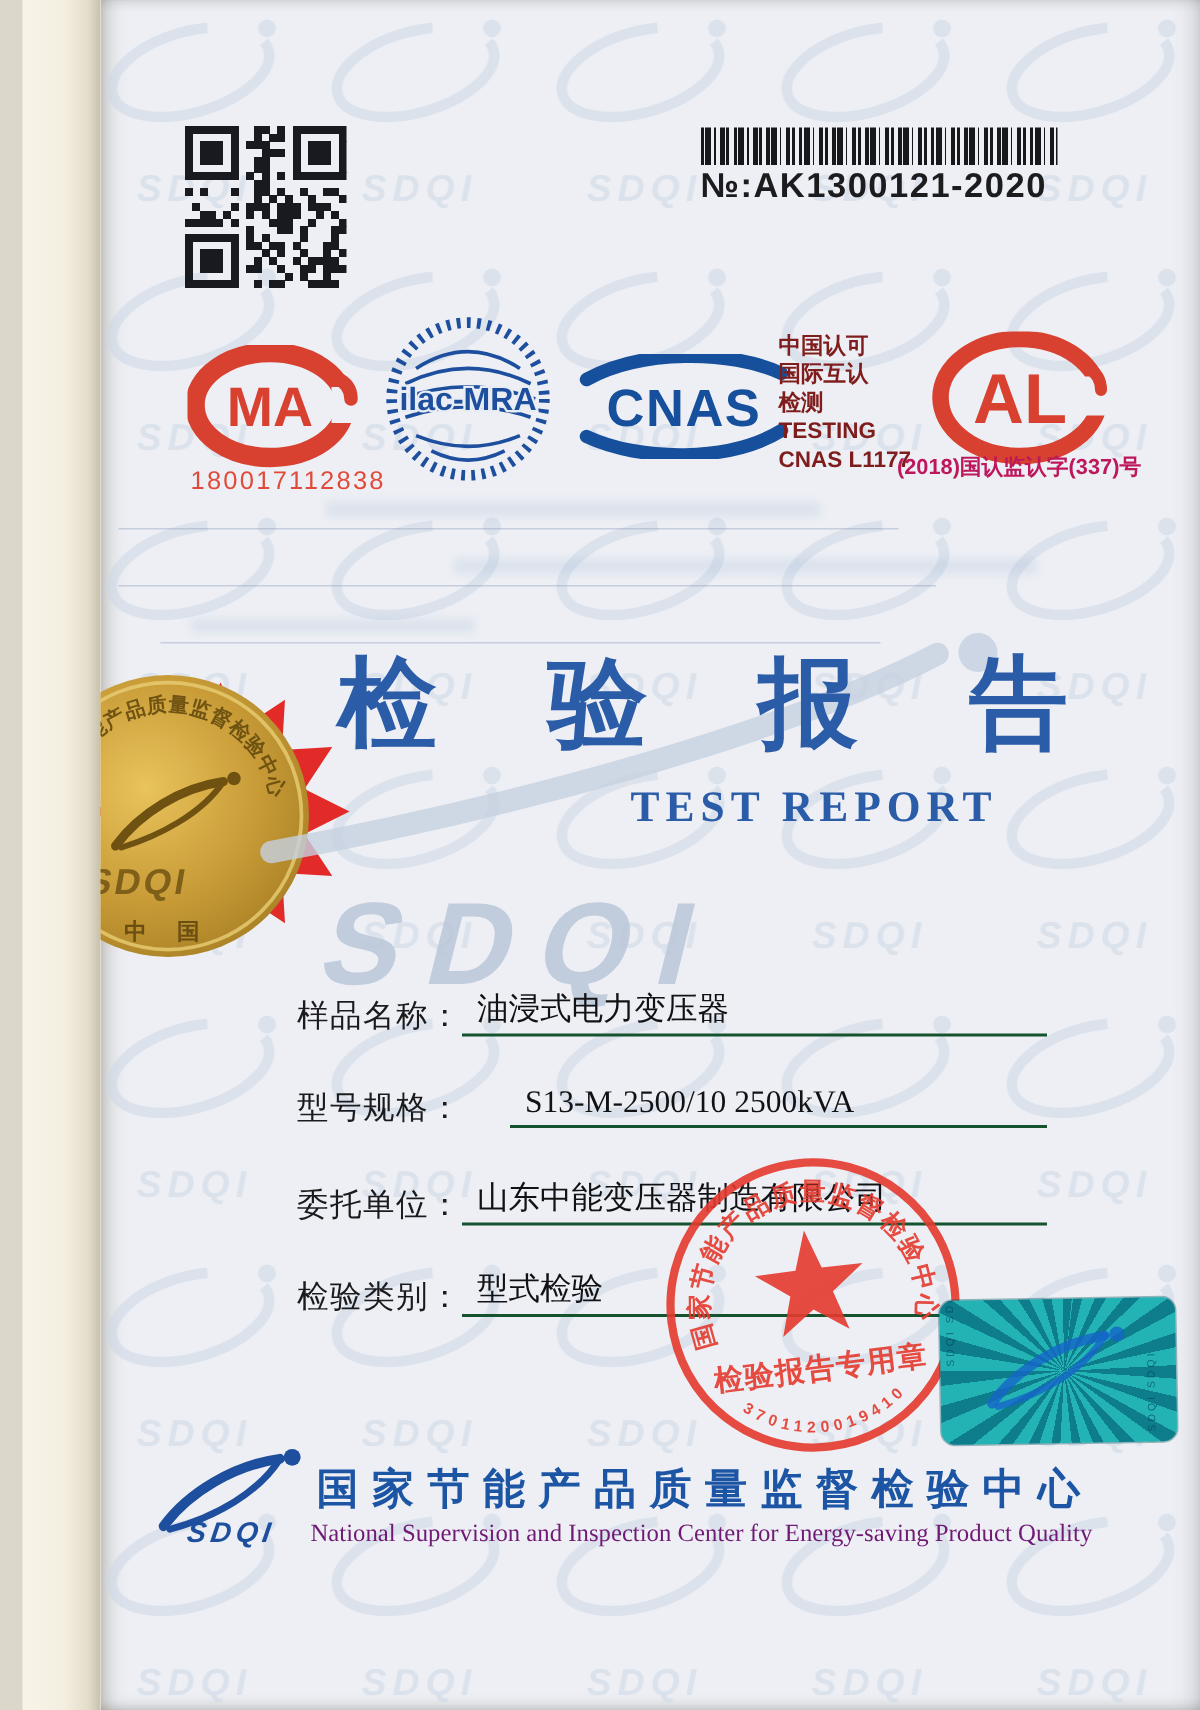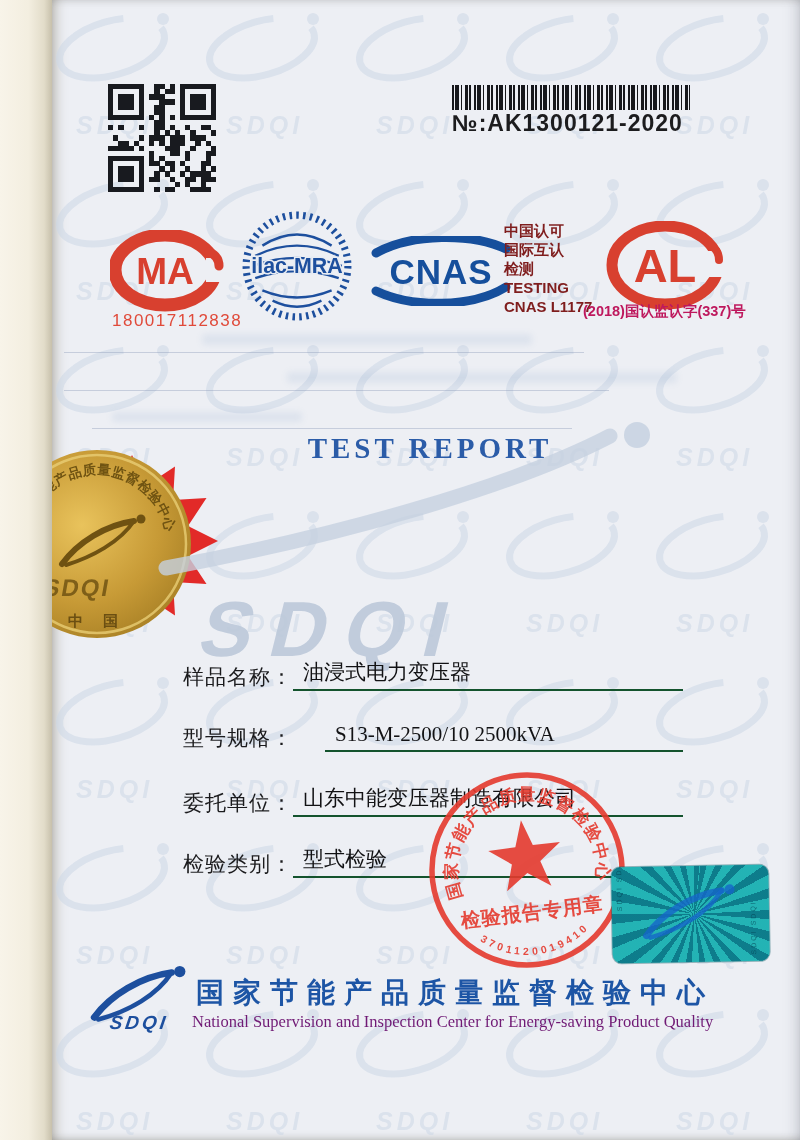--- a/index.html
+++ b/index.html
@@ -1,18 +1,18 @@
 <!DOCTYPE html>
 <html><head>
 <meta charset="utf-8">
 <style>
   html,body{margin:0;padding:0;}
   body{width:800px;height:1140px;background:#dcd7cb;position:relative;overflow:hidden;
        font-family:"Liberation Sans",sans-serif;}
-  .scan{position:absolute;inset:0;}
+  .scan{position:absolute;inset:0;margin-left:15px;}
   .left-edge{position:absolute;left:0;top:0;width:52px;height:1140px;
        background:linear-gradient(90deg,#f8f4e9 0%,#f3eee0 55%,#e2dcc9 85%,#c7c0ab 100%);}
   .page{position:absolute;left:52px;top:0;right:0;bottom:0;background:#edeff4;
        box-shadow:inset 10px 0 14px -9px rgba(95,85,60,.5), inset -12px 0 16px -12px rgba(70,75,90,.35),
                   inset 0 -8px 10px -8px rgba(90,90,80,.35), inset 0 6px 8px -6px rgba(120,120,120,.25);}
   .wm-layer{position:absolute;inset:0;pointer-events:none;}
   .abs{position:absolute;}
   
   .barcode{width:238px;height:25px;
      background:repeating-linear-gradient(90deg,#17181c 0 2px,#edeff4 2px 3px,#17181c 3px 7px,#edeff4 7px 9px,
@@ -363,21 +363,22 @@
       </g>
       <text x="45" y="180" text-anchor="middle" font-size="15" font-weight="700" fill="#6b4f12" letter-spacing="8">中 国</text>
     </svg>
 
     <svg class="abs" style="left:98px;top:396px;" width="560" height="192" viewBox="0 0 560 192">
       <path d="M16,172 C180,142 360,92 460,40" fill="none" stroke="#c6d1e0" stroke-width="15" stroke-linecap="round" opacity=".8"></path>
       <circle cx="487" cy="39" r="13" fill="#c6d1e0" opacity=".85"></circle>
     </svg>
 
     <div class="abs" style="left:158px;top:424px;width:440px;text-align:center;">
-      <div class="title-en" style="margin-top:8px;">TEST REPORT</div>
+      <div class="title-zh">检 验 报 告</div>
+      <div class="title-en" style="margin-top:8px;text-align:right;">TEST REPORT</div>
     </div>
 
     <div class="abs big-wm" style="left:150px;top:584px;">SDQI</div>
 
     <div class="abs form-row" style="left:131px;top:658px;">
       <span class="form-label">样品名称：</span>
       <span class="form-value">油浸式电力变压器</span>
     </div>
     <div class="abs form-row" style="left:131px;top:722px;gap:32px;">
       <span class="form-label">型号规格：</span>

